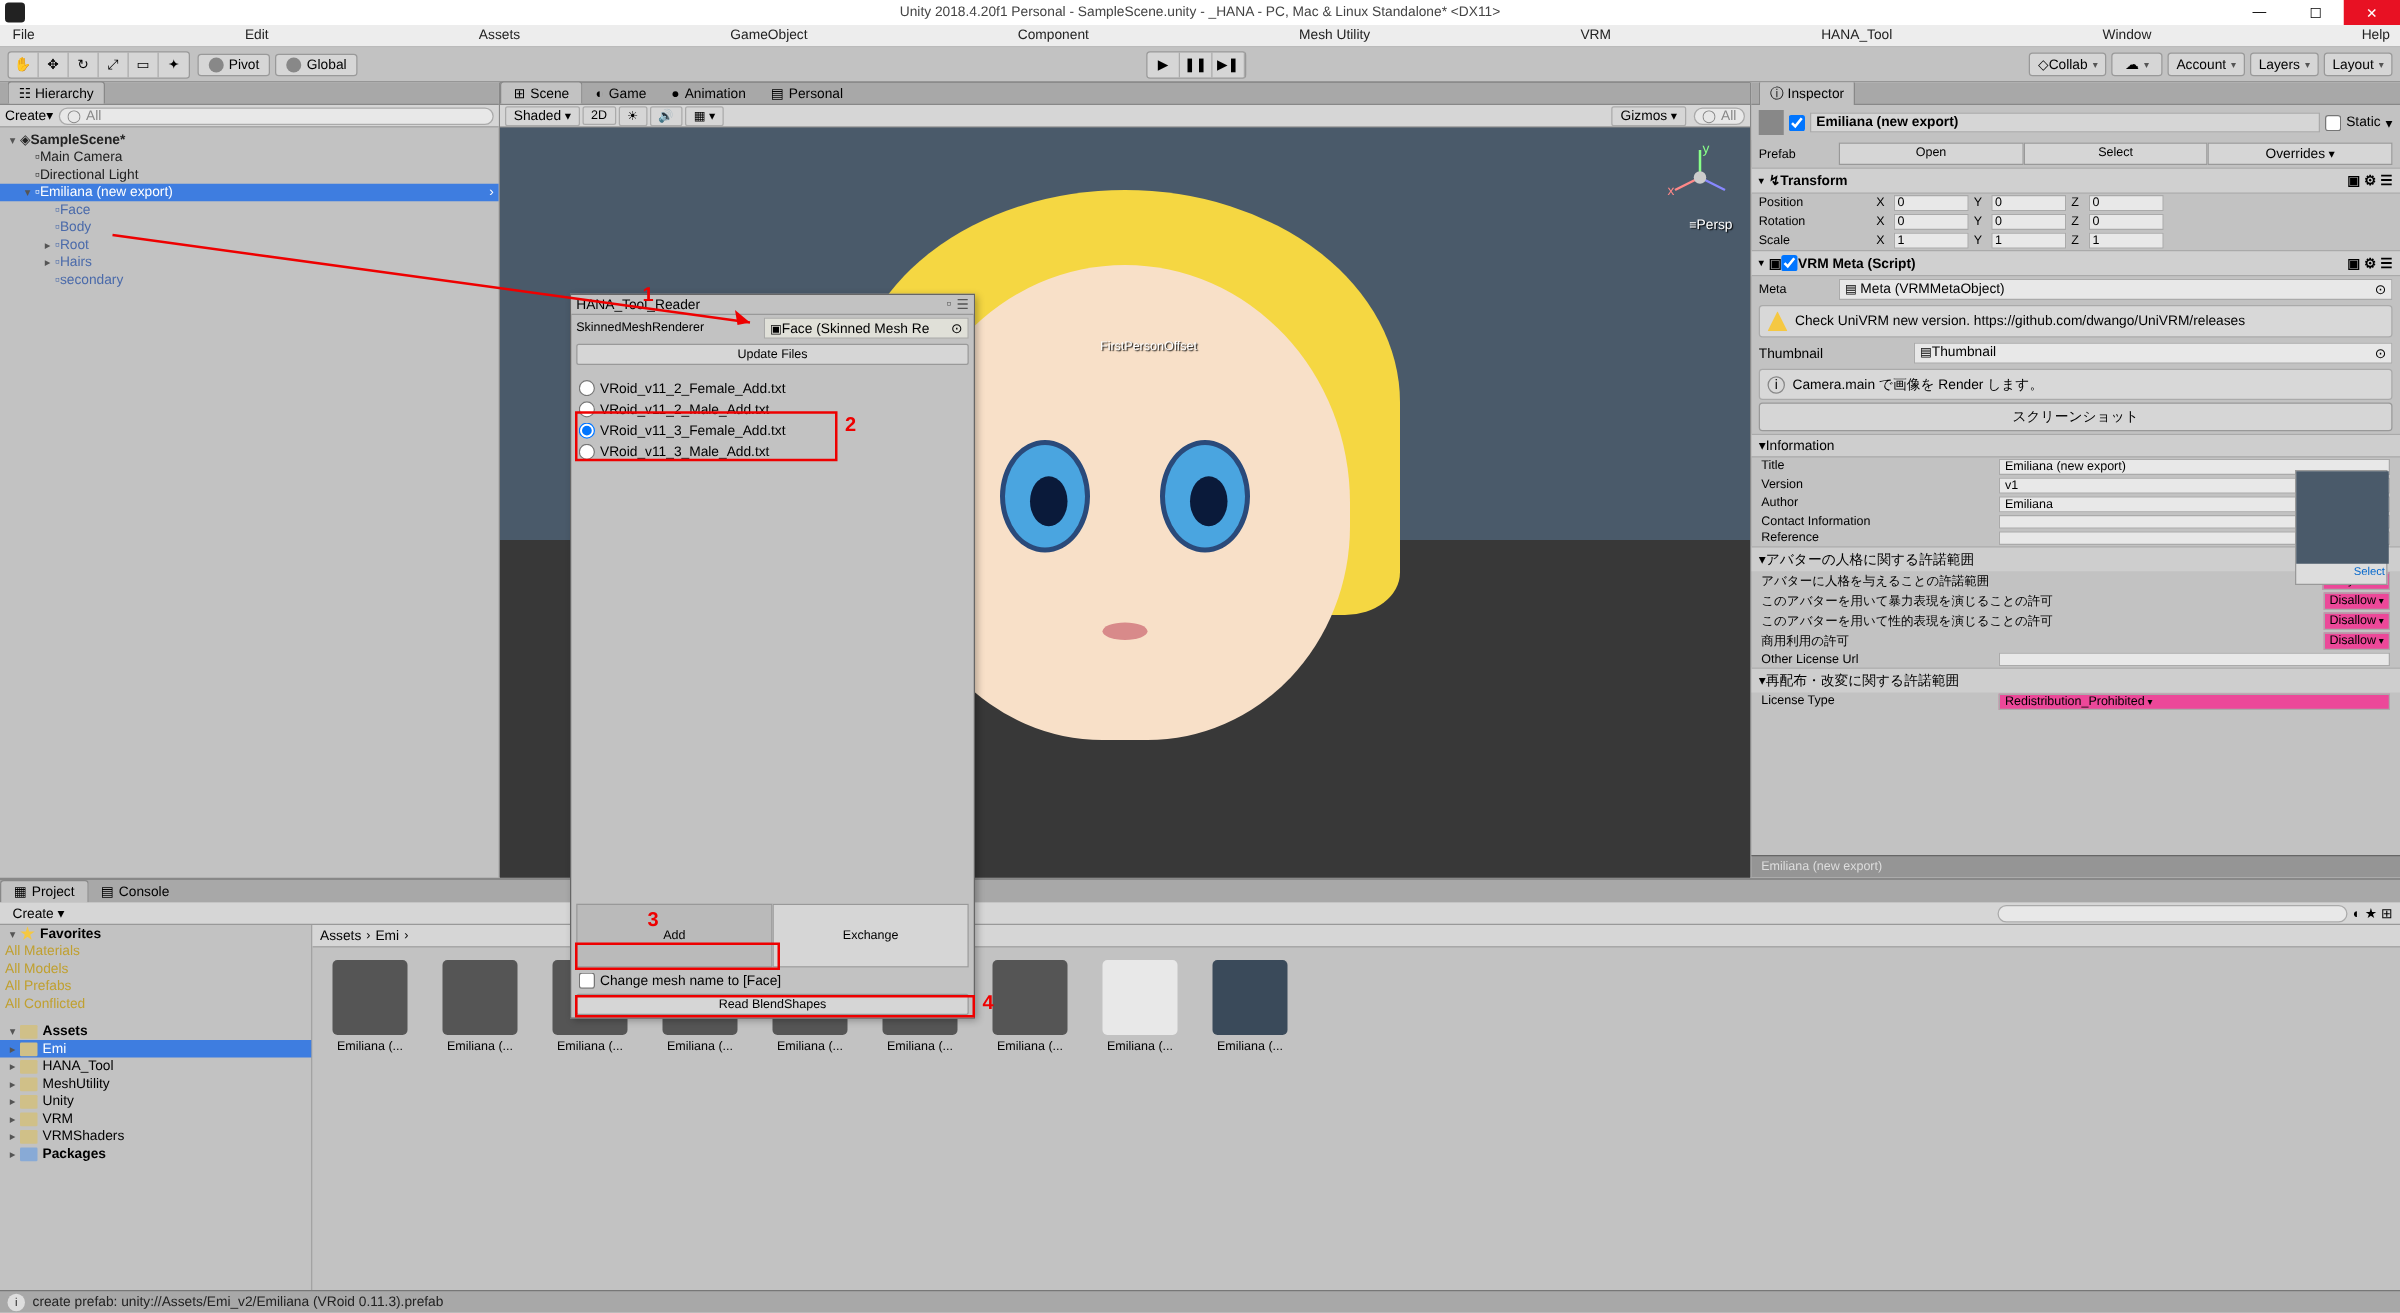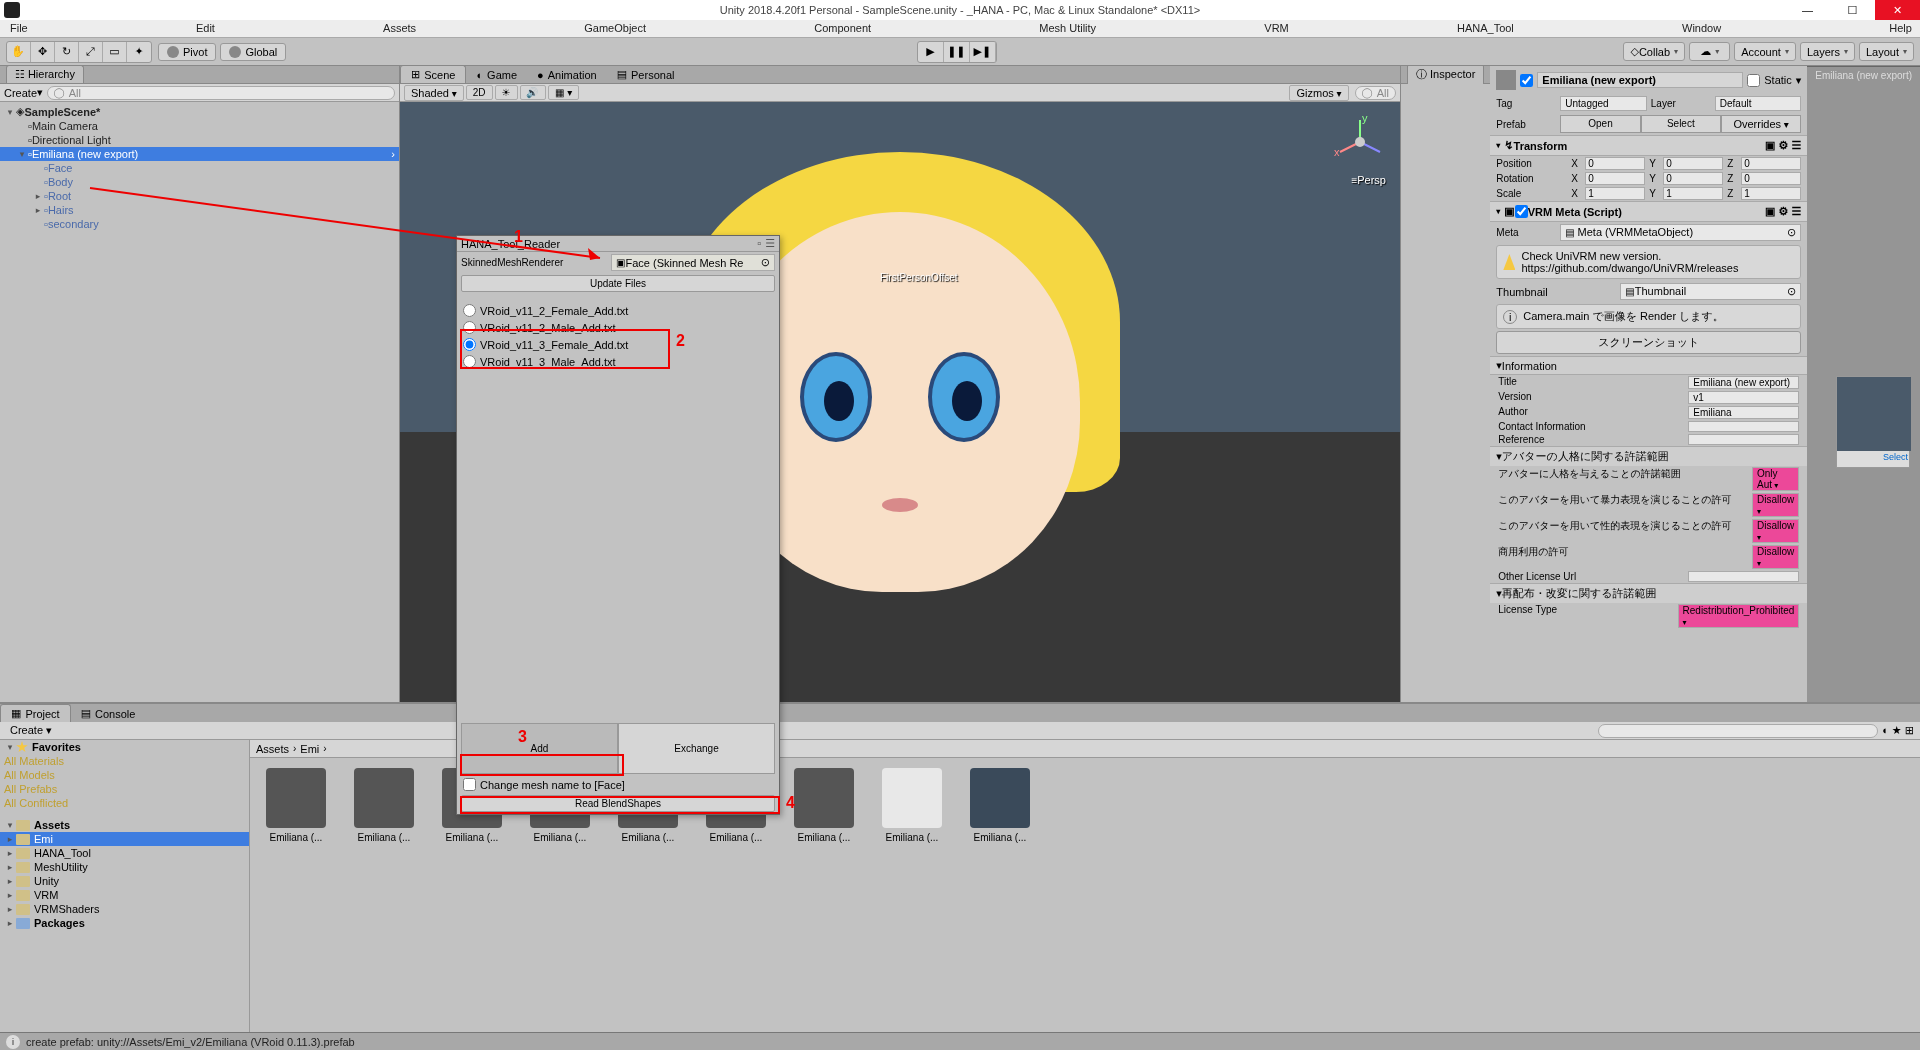--- a/index.html
+++ b/index.html
@@ -51,21 +51,21 @@
 .face { width: 360px; height: 380px; background: #f8e0c8; border-radius: 50% 50% 45% 45%; position: relative; }
 .hair { position: absolute; top: -60px; left: -40px; width: 440px; height: 340px; background: #f5d742; border-radius: 50% 50% 10% 10%; }
 .eye { position: absolute; width: 72px; height: 90px; background: #4aa5e0; border-radius: 50%; border: 4px solid #2a4a7a; top: 140px; }
 .eye.l { left: 80px; }
 .eye.r { right: 80px; }
 .pupil { position: absolute; width: 30px; height: 40px; background: #0a1a3a; border-radius: 50%; top: 25px; left: 20px; }
 .mouth { position: absolute; width: 36px; height: 14px; background: #d88a8a; border-radius: 50%; bottom: 80px; left: 50%; transform: translateX(-50%); }
 .gizmo-text { position: absolute; color: #fff; font-size: 10px; text-shadow: 1px 1px 1px #000; }
 .axis-gizmo { position: absolute; top: 10px; right: 10px; width: 60px; height: 60px; }
 
-.inspector { width: 520px; background: #c2c2c2; border-left: 1px solid #888; display: flex; flex-direction: row; overflow: hidden; }
+.inspector { width: 520px; background: #c2c2c2; border-left: 1px solid #888; display: flex; flex-direction: column; overflow: hidden; }
 .insp-body { flex: 1; overflow: auto; padding: 0; }
 .insp-header { padding: 4px 6px; display: flex; align-items: center; gap: 4px; background: #c2c2c2; }
 .cube-icon { width: 20px; height: 20px; background: #888; }
 .insp-name { flex: 1; background: #d6d6d6; border: 1px solid #aaa; padding: 1px 4px; font-weight: bold; }
 .insp-row { display: flex; padding: 2px 6px; gap: 4px; align-items: center; }
 .insp-label { width: 60px; font-size: 10px; }
 .insp-field { flex: 1; background: #e8e8e8; border: 1px solid #aaa; padding: 1px 4px; font-size: 10px; }
 .section-header { background: #d0d0d0; padding: 3px 6px; display: flex; align-items: center; font-weight: bold; border-top: 1px solid #aaa; border-bottom: 1px solid #aaa; }
 .section-header .arrow { margin-right: 4px; font-size: 8px; }
 .vec-row { display: flex; padding: 1px 6px; align-items: center; }
@@ -272,26 +272,20 @@
         <div class="panel-tab-active">ⓘ <span>Inspector</span></div>
       </div>
     <div class="insp-body">
       <div class="insp-header">
         <div class="cube-icon"></div>
         <input type="checkbox" checked="" style="">
         <div class="insp-name">Emiliana (new export)</div>
         <input type="checkbox" style=""><span>Static</span> ▾
       </div>
       <div class="insp-row">
-        <span class="insp-label">Tag</span>
-        <div class="insp-field">Untagged</div>
-        <span class="insp-label">Layer</span>
-        <div class="insp-field">Default</div>
-      </div>
-      <div class="insp-row">
         <span class="insp-label">Prefab</span>
         <div class="prefab-btns" style="flex:1;padding:0">
           <div class="prefab-btn">Open</div>
           <div class="prefab-btn">Select</div>
           <div class="prefab-btn"><span>Overrides</span> ▾</div>
         </div>
       </div>
       <div class="section-header"><span class="arrow">▾</span>↯ <span>Transform</span><span style="margin-left:auto">▣ ⚙ ☰</span></div>
       <div class="vec-row">
           <span class="vec-label">Position</span>

